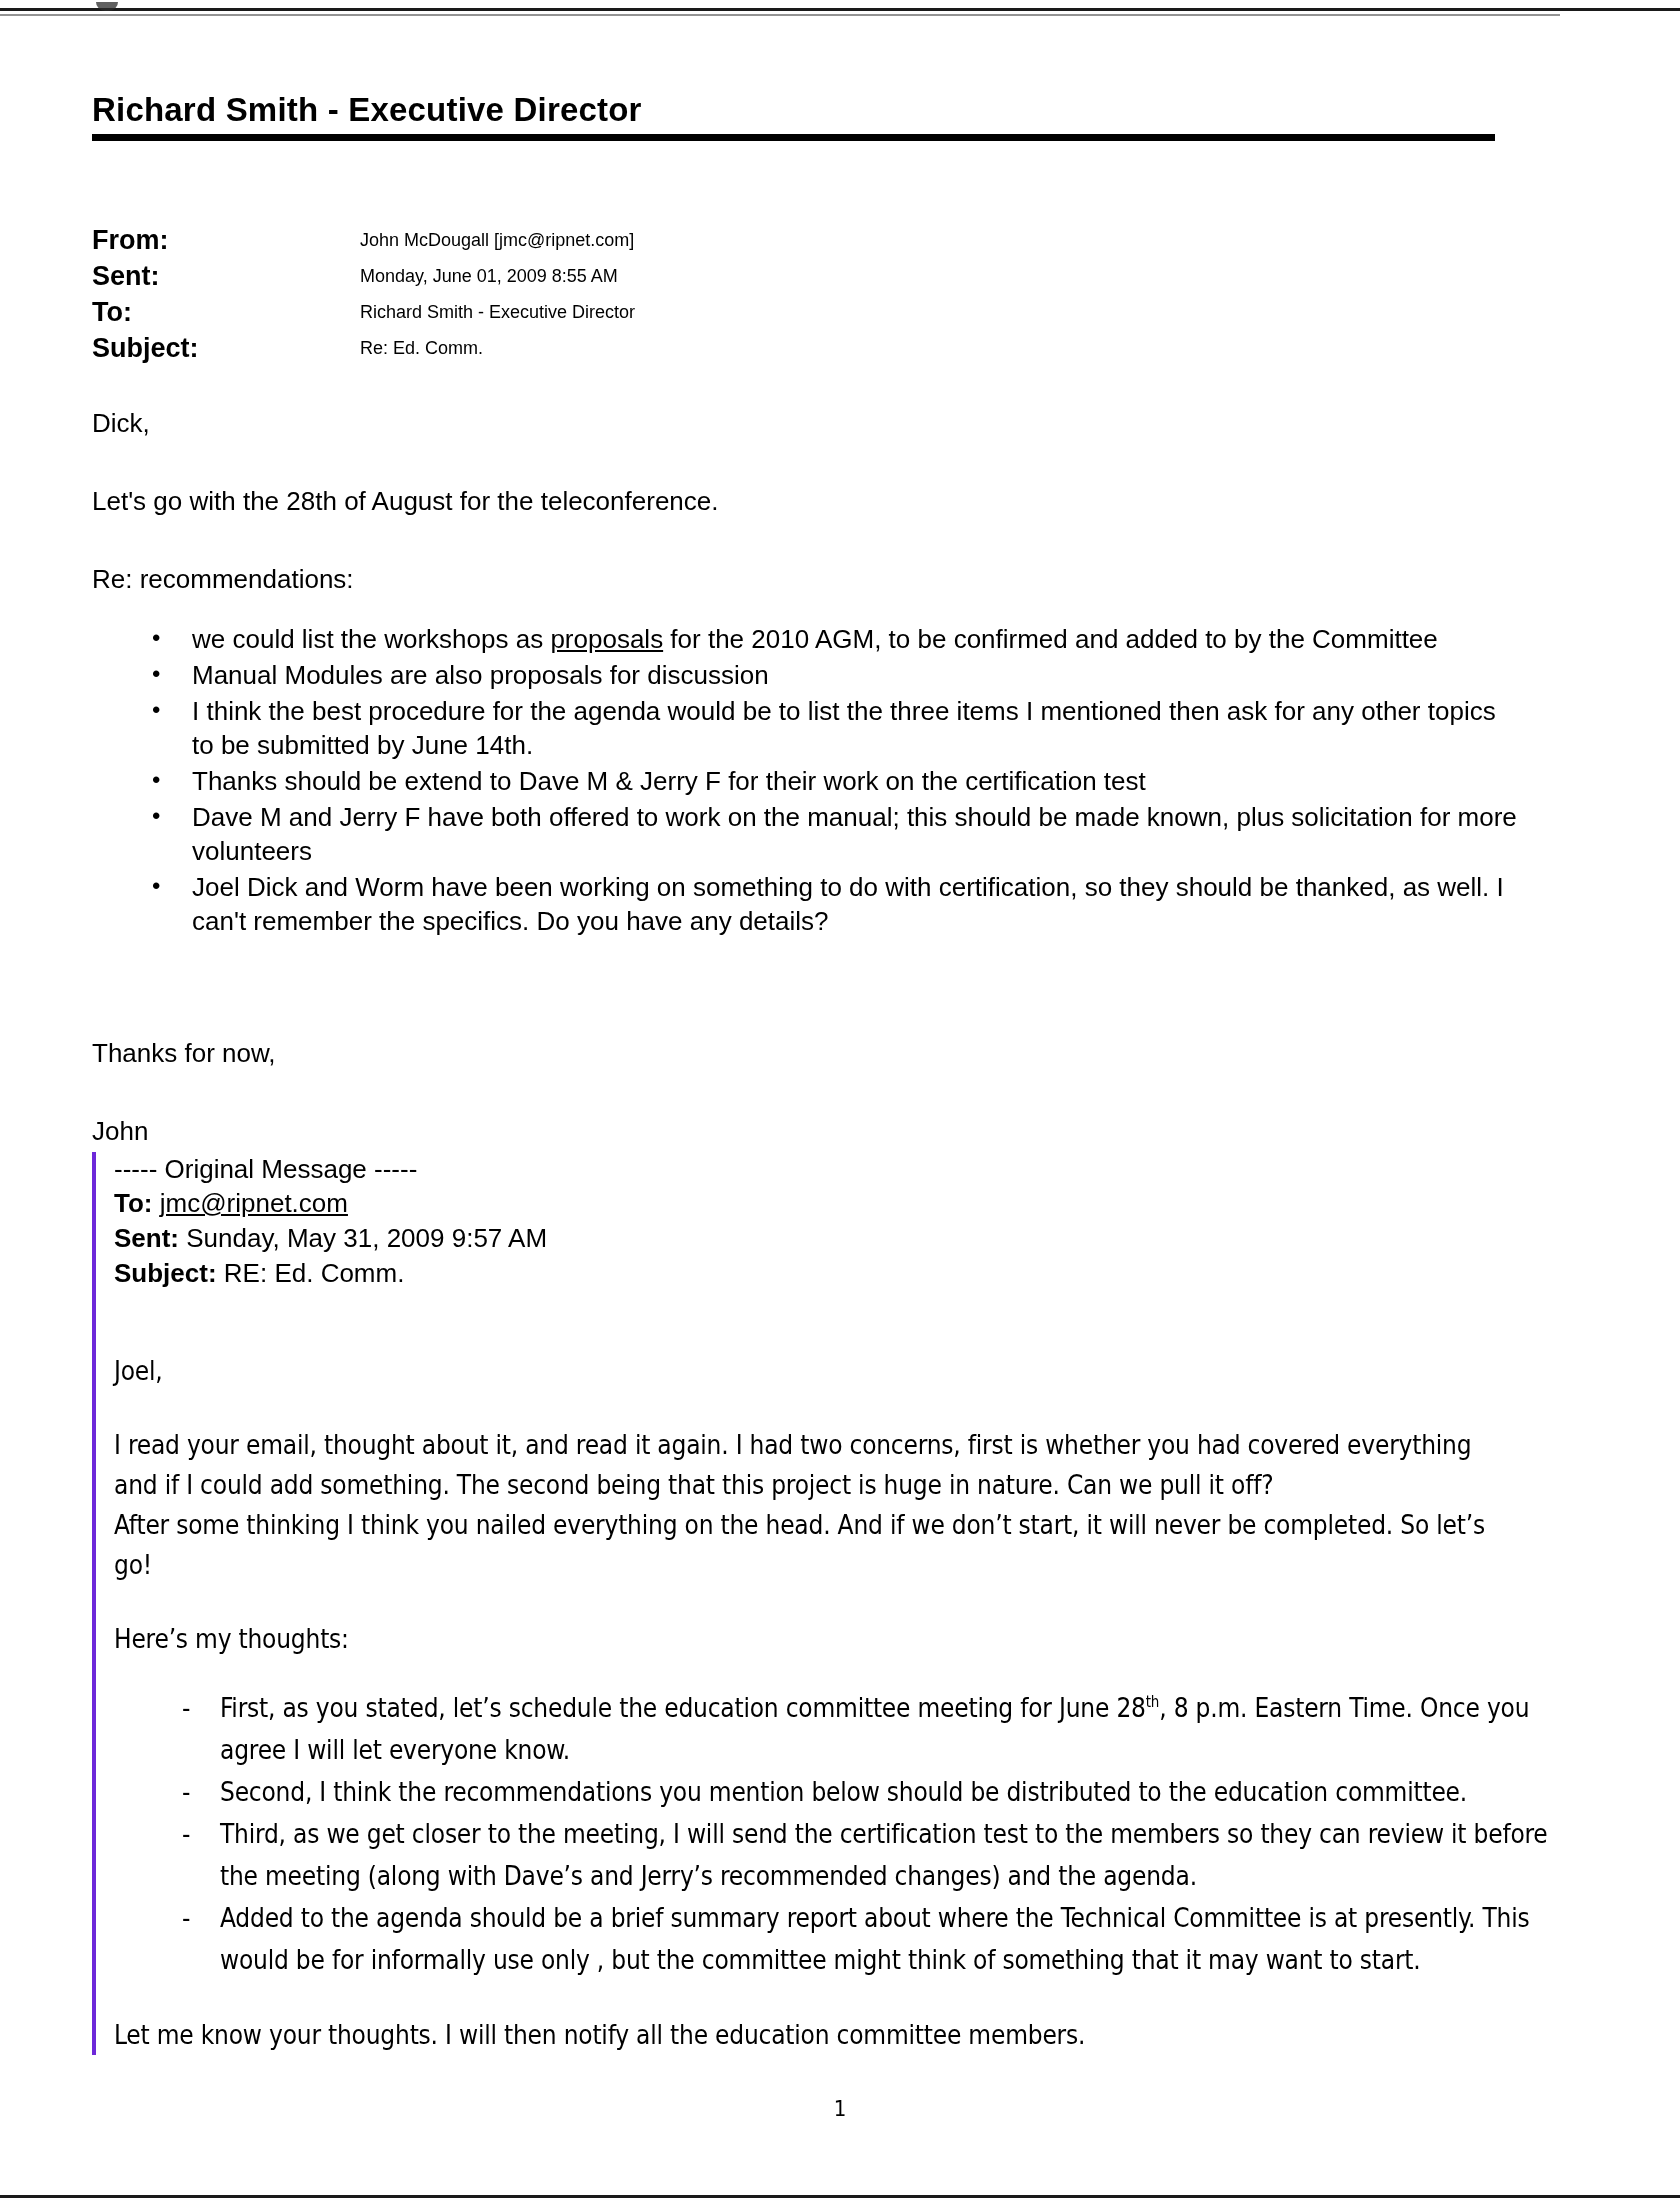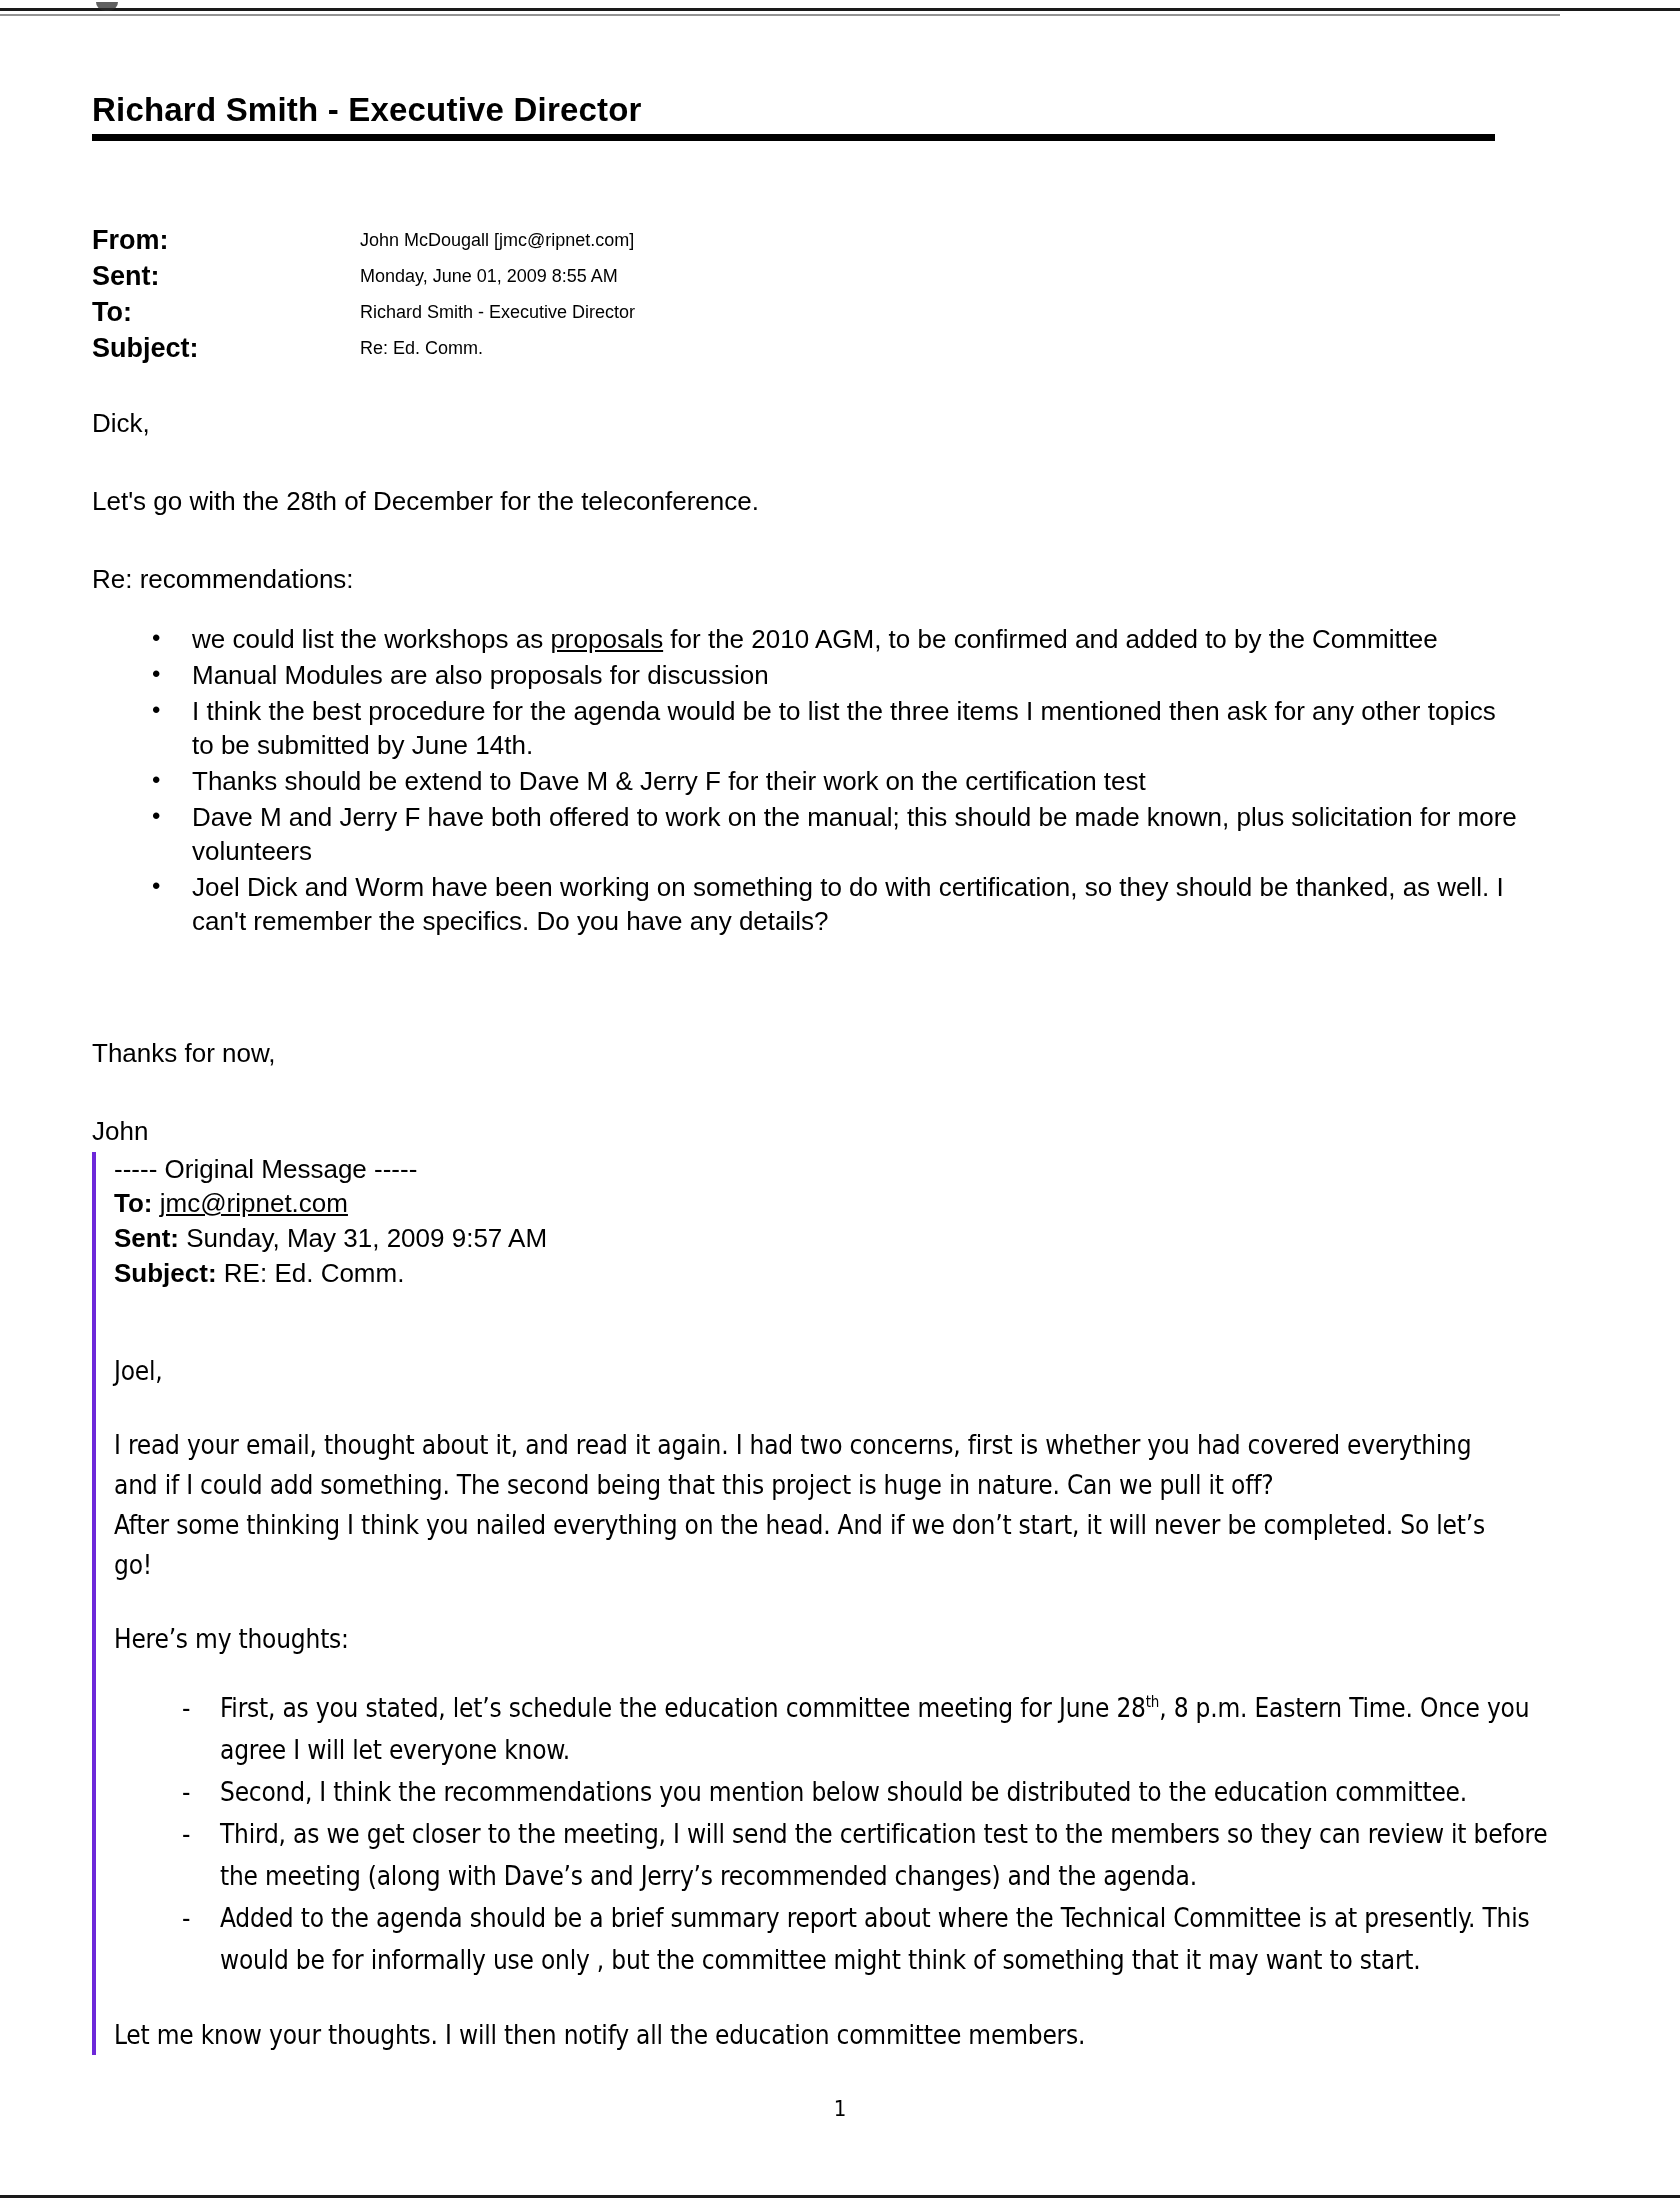--- a/index.html
+++ b/index.html
@@ -242,21 +242,21 @@
     </div>
     <div class="field-row">
       <div class="field-label">Subject:</div>
       <div class="field-value">Re: Ed. Comm.</div>
     </div>
   </div>
 
   <div class="msg1">
     <div class="para">Dick,</div>
     <div class="gap-md"></div>
-    <div class="para">Let's go with the 28th of December for the teleconference.</div>
+    <div class="para">Let's go with the 28th of August for the teleconference.</div>
     <div class="gap-md"></div>
     <div class="para">Re: recommendations:</div>
 
     <ul class="bullets">
       <li><span>we could list the workshops as </span><span class="u">proposals</span><span> for the 2010 AGM, to be confirmed and added to by the Committee</span></li>
       <li><span>Manual Modules are also proposals for discussion</span></li>
       <li><span>I think the best procedure for the agenda would be to list the three items I mentioned then ask for any other topics to be submitted by June 14th.</span></li>
       <li><span>Thanks should be extend to Dave M &amp; Jerry F for their work on the certification test</span></li>
       <li><span>Dave M and Jerry F have both offered to work on the manual; this should be made known, plus solicitation for more volunteers</span></li>
       <li><span>Joel Dick and Worm have been working on something to do with certification, so they should be thanked, as well. I can't remember the specifics. Do you have any details?</span></li>

